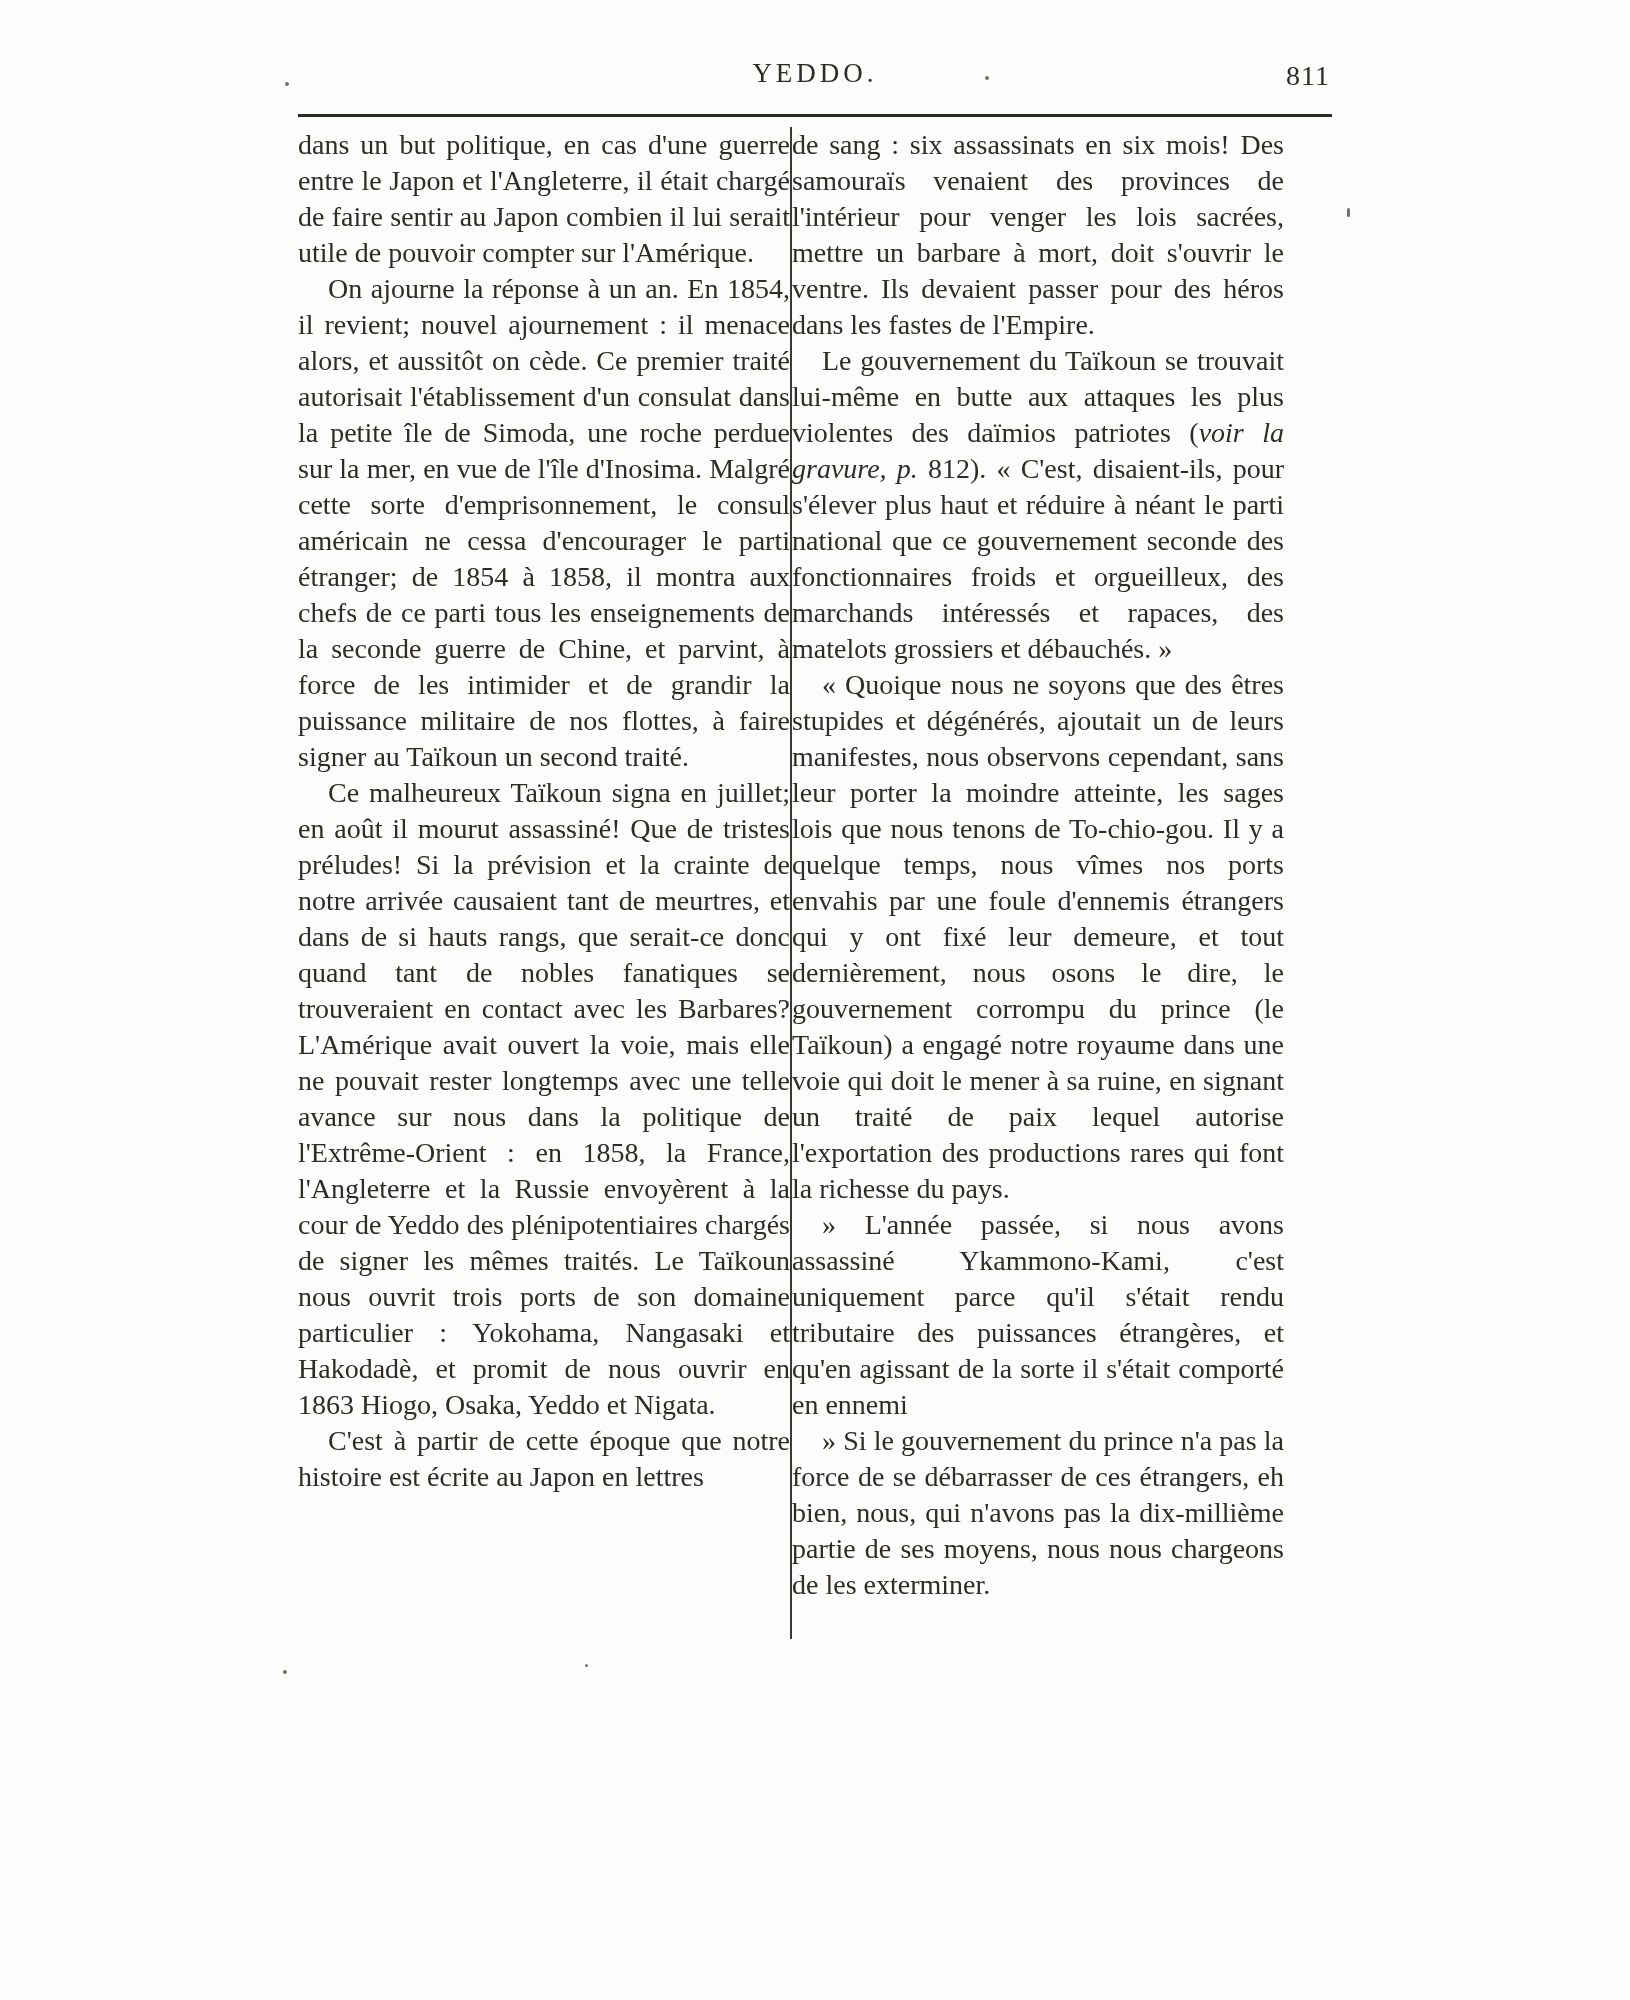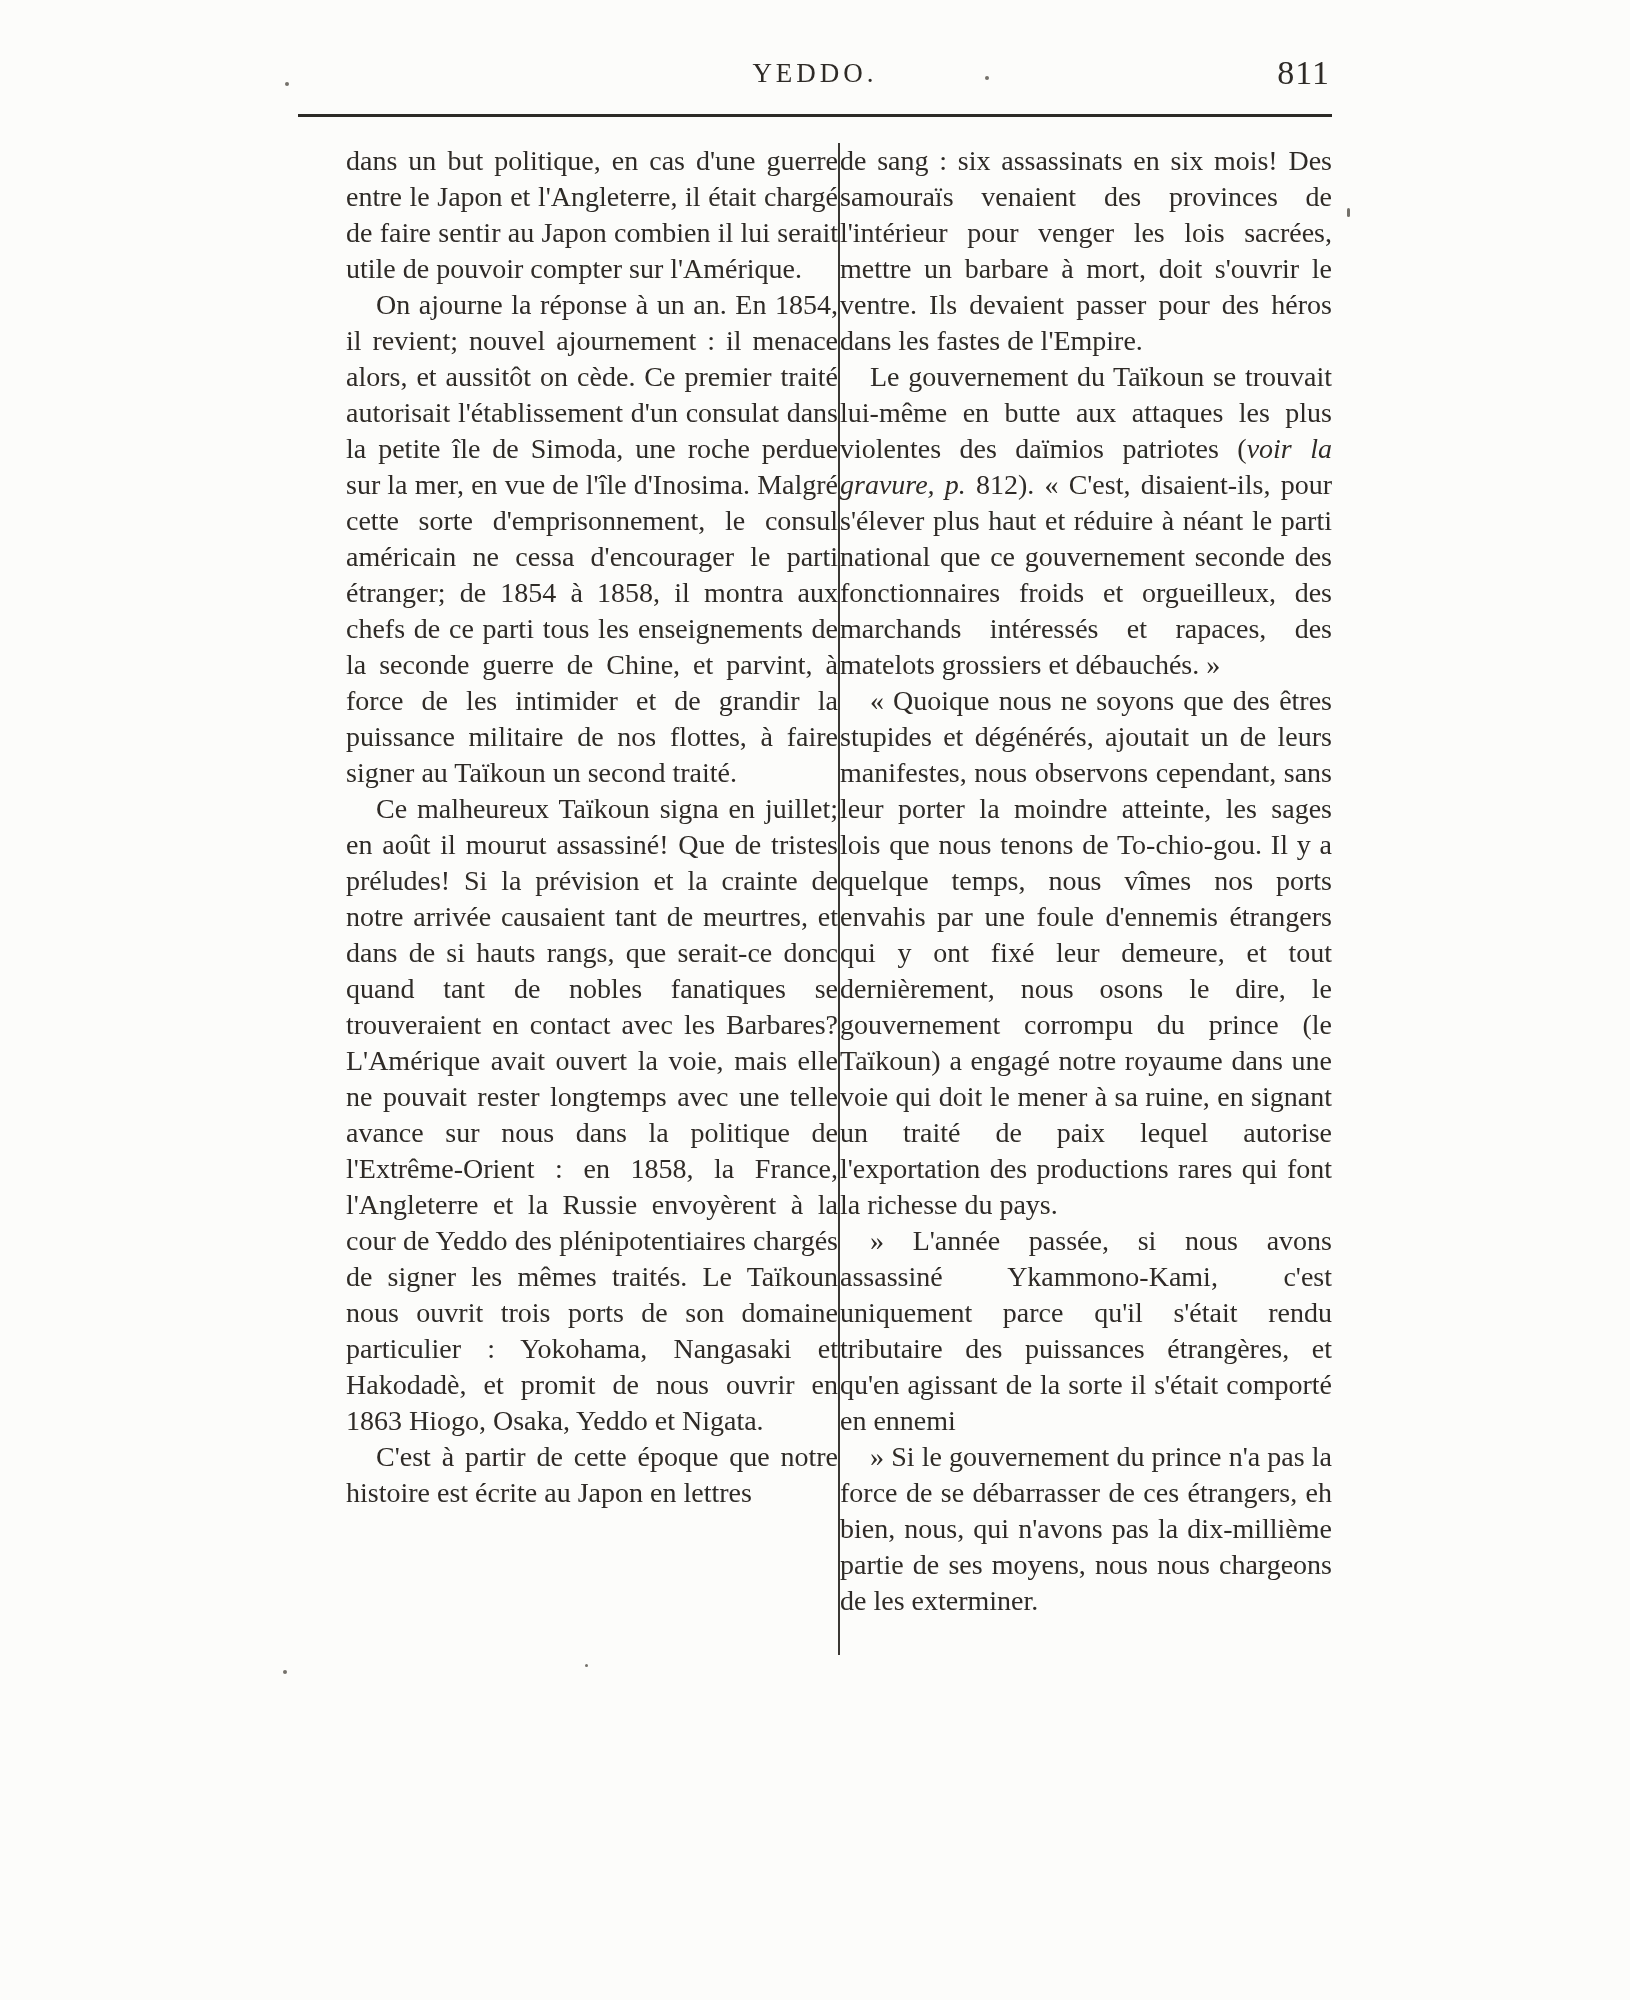--- a/index.html
+++ b/index.html
@@ -30,33 +30,33 @@
     left: 0;
     right: 0;
     top: 8px;
     text-align: center;
     font-size: 27px;
     letter-spacing: 4px;
   }
   .page-number {
     position: absolute;
     right: 2px;
-    top: 4px;
-    font-size: 34px;
+    top: 10px;
+    font-size: 28px;
     letter-spacing: 1px;
   }
   .header-rule {
     height: 3px;
     background: #2c2a26;
     margin-top: 6px;
   }
   .text-block {
     display: flex;
-    justify-content: flex-end;
-    margin-top: 26px;
+    justify-content: flex-start;
+    margin-top: 10px;
     height: 1512px;
     overflow: hidden;
   }
   .column {
     width: 492px;
     font-size: 28px;
     line-height: 36px;
     text-align: justify;
     hyphens: auto;
   }

